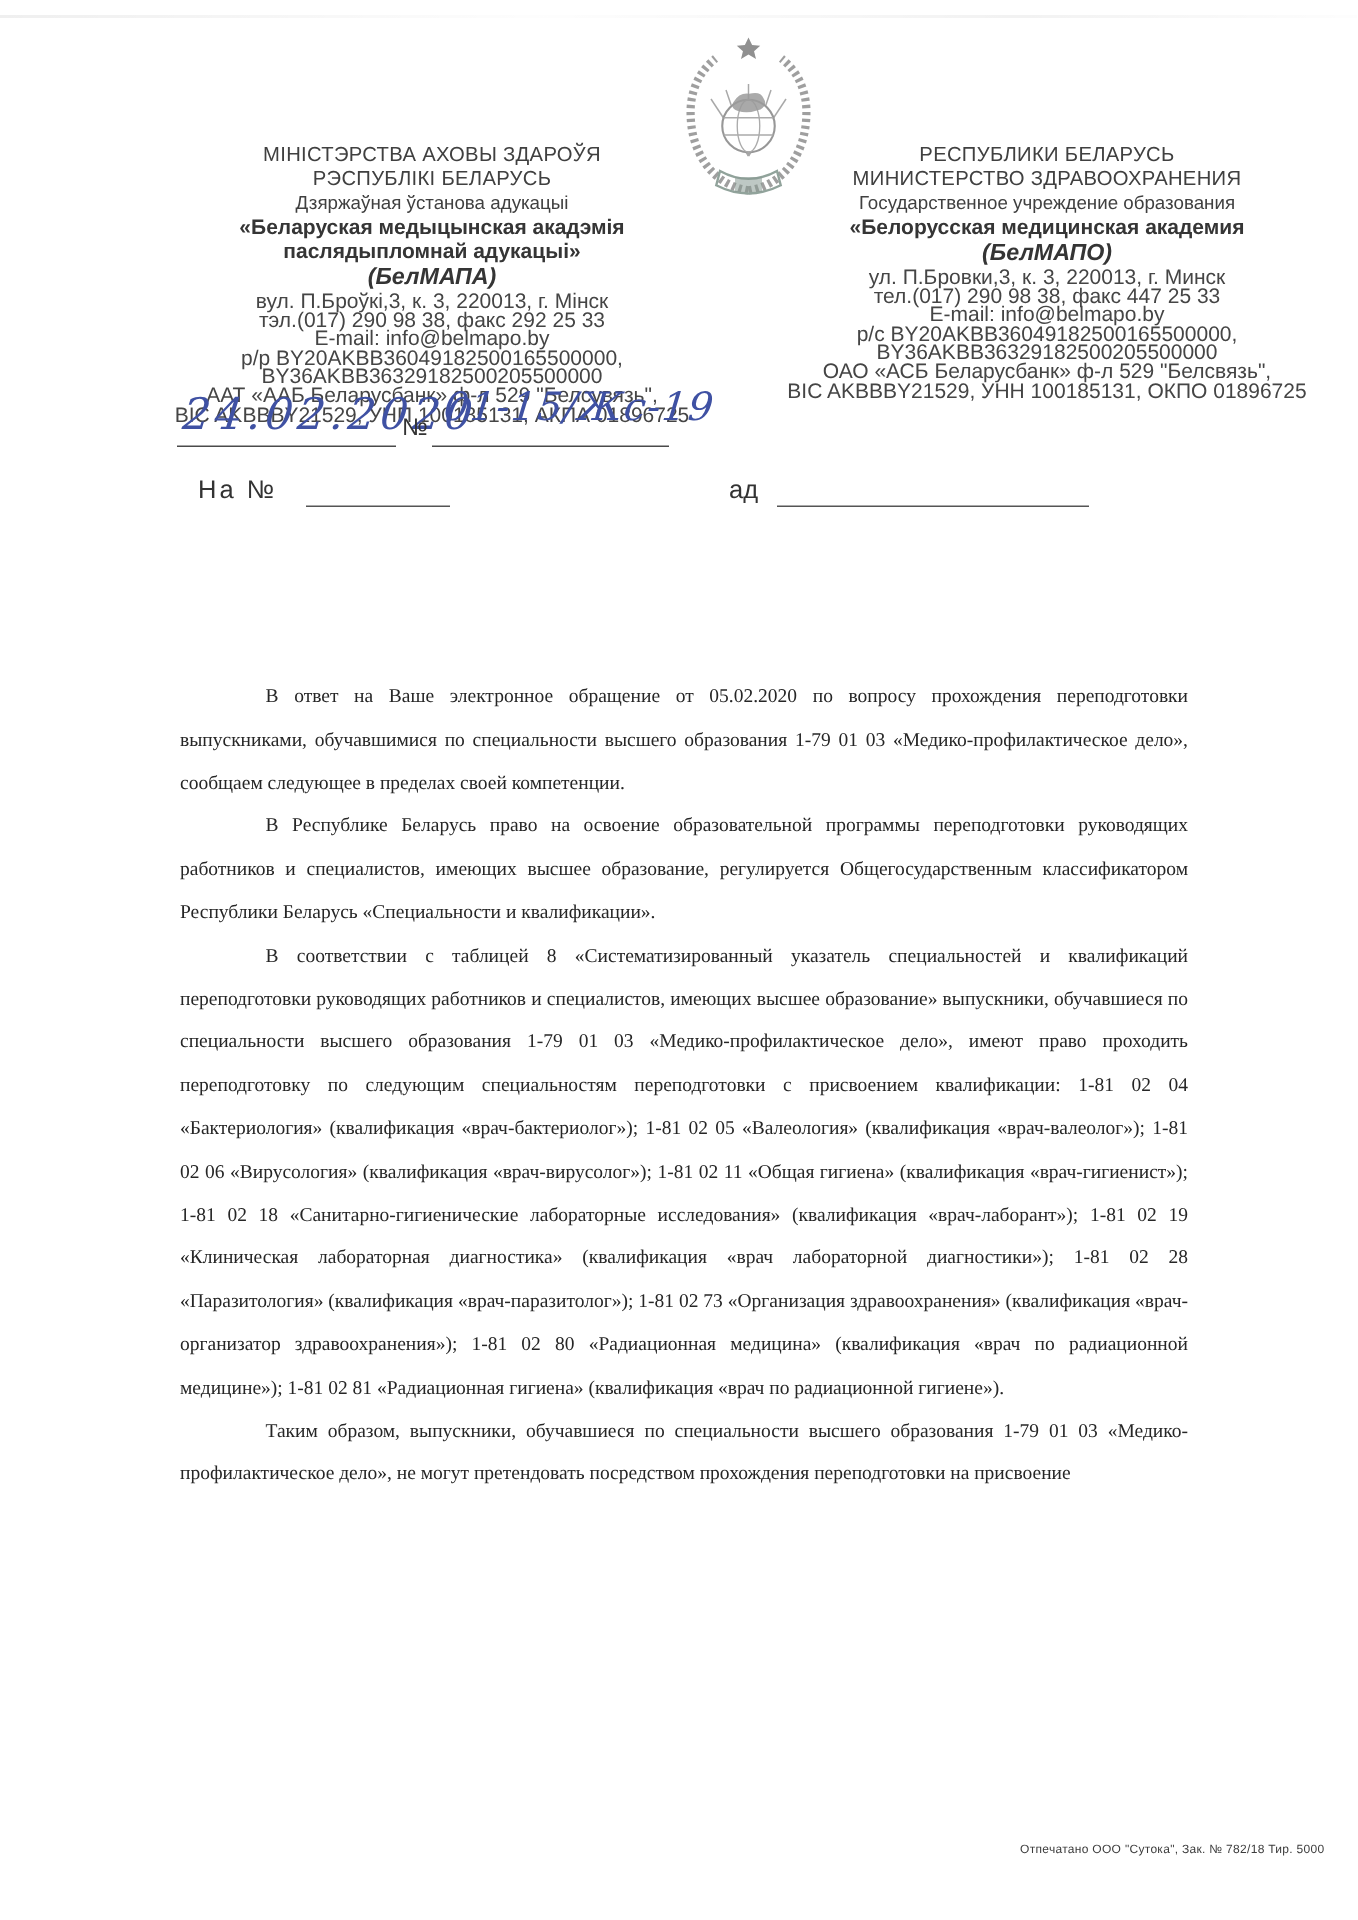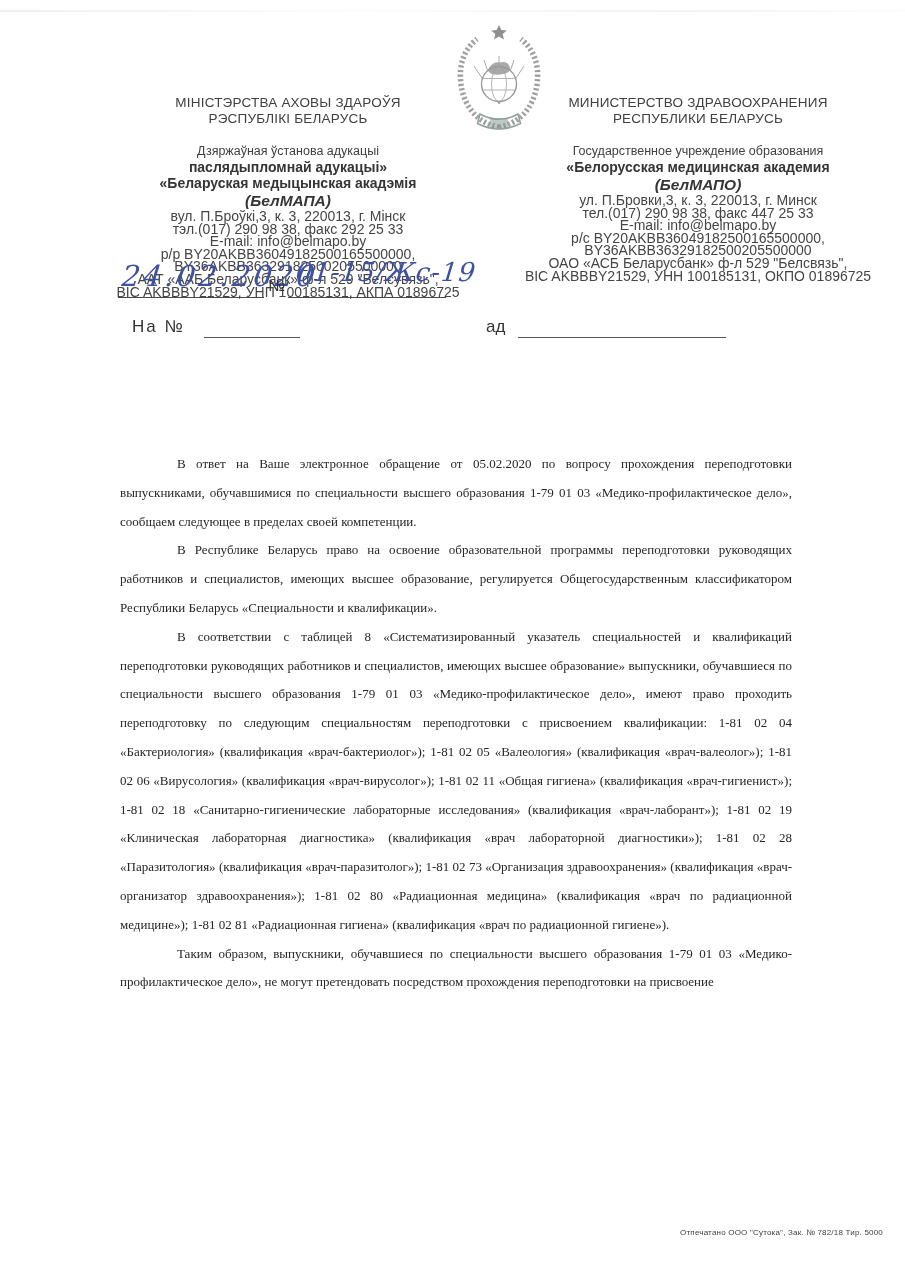--- a/index.html
+++ b/index.html
@@ -23,21 +23,21 @@
     position:absolute; left:452px; top:24px; width:94px; height:110px;
     opacity:.85;
   }
   
   .lh-col{
     position:absolute; top:95px; text-align:center; color:#3a3a3a;
   }
   .lh-left  { left:112px;  width:352px; }
   .lh-right { left:512px; width:372px; }
   .lh-caps   { font-size:13.5px; line-height:16px; letter-spacing:.2px; color:#404040;}
-  .lh-type   { font-size:12.5px; line-height:15px; margin-top:17px; color:#404040;}
+  .lh-type   { font-size:12.5px; line-height:15px; margin-top:1px; color:#404040;}
   .lh-bold   { font-size:14px;   line-height:16px; font-weight:bold; color:#353535;}
   .lh-brand  { font-size:15.5px; line-height:19px; font-weight:bold; color:#353535;font-style:italic;}
   .lh-small  { font-size:14px; line-height:12.6px; color:#454545;}
   
   .ref{
     position:absolute; left:118px; top:263px; width:540px; color:#2e2e2e;
     font-size:15px;
   }
   .ref-row{ position:relative; height:46px; }
   .hand{
@@ -100,35 +100,35 @@
     <path d="M30.5 54.5 H63.5 M30.5 66 H63.5" stroke="#9d9d9d" stroke-width=".9" fill="none"></path>
     <path d="M37 44 q4 -6.5 10.5 -5.5 q7.5 -2 9.5 3 q3 4.5 -2 7.5 q-8.5 3 -15 1 q-5.5 -2 -3 -6 z" fill="#8a8a8a" opacity=".85"></path>
     <path d="M28 90 q19 10.5 38 0 l2.5 9.5 q-21.5 11 -43 0 z" fill="none" stroke="#7e938a" stroke-width="1.6"></path>
     <rect x="38" y="94" width="18" height="10" fill="#74897f" opacity=".55"></rect>
   </svg>
 
   <div class="lh-col lh-left">
     <div class="lh-caps">МІНІСТЭРСТВА АХОВЫ ЗДАРОЎЯ</div>
     <div class="lh-caps">РЭСПУБЛІКІ БЕЛАРУСЬ</div>
     <div class="lh-type">Дзяржаўная ўстанова адукацыі</div>
+    <div class="lh-bold">«Беларуская медыцынская акадэмія</div>
     <div class="lh-bold">паслядыпломнай адукацыі»</div>
-    <div class="lh-bold">«Беларуская медыцынская акадэмія</div>
     <div class="lh-brand">(БелМАПА)</div>
     <div class="lh-small">вул. П.Броўкі,3, к. 3, 220013, г. Мінск</div>
     <div class="lh-small">тэл.(017) 290 98 38, факс 292 25 33</div>
     <div class="lh-small">E-mail: info@belmapo.by</div>
     <div class="lh-small">р/р BY20AKBB36049182500165500000,</div>
     <div class="lh-small">BY36AKBB36329182500205500000</div>
     <div class="lh-small">ААТ «ААБ Беларусбанк» ф-л 529 "Белсувязь",</div>
     <div class="lh-small">BIC AKBBBY21529, УНП 100185131, АКПА 01896725</div>
   </div>
 
   <div class="lh-col lh-right">
+    <div class="lh-caps">РЕСПУБЛИКИ БЕЛАРУСЬ</div>
     <div class="lh-caps">МИНИСТЕРСТВО ЗДРАВООХРАНЕНИЯ</div>
-    <div class="lh-caps">РЕСПУБЛИКИ БЕЛАРУСЬ</div>
     <div class="lh-type">Государственное учреждение образования</div>
     <div class="lh-bold">«Белорусская медицинская академия</div>
     <div class="lh-brand">(БелМАПО)</div>
     <div class="lh-small">ул. П.Бровки,3, к. 3, 220013, г. Минск</div>
     <div class="lh-small">тел.(017) 290 98 38, факс 447 25 33</div>
     <div class="lh-small">E-mail: info@belmapo.by</div>
     <div class="lh-small">р/с BY20AKBB36049182500165500000,</div>
     <div class="lh-small">BY36AKBB36329182500205500000</div>
     <div class="lh-small">ОАО «АСБ Беларусбанк» ф-л 529 "Белсвязь",</div>
     <div class="lh-small">BIC AKBBBY21529, УНН 100185131, ОКПО 01896725</div>

